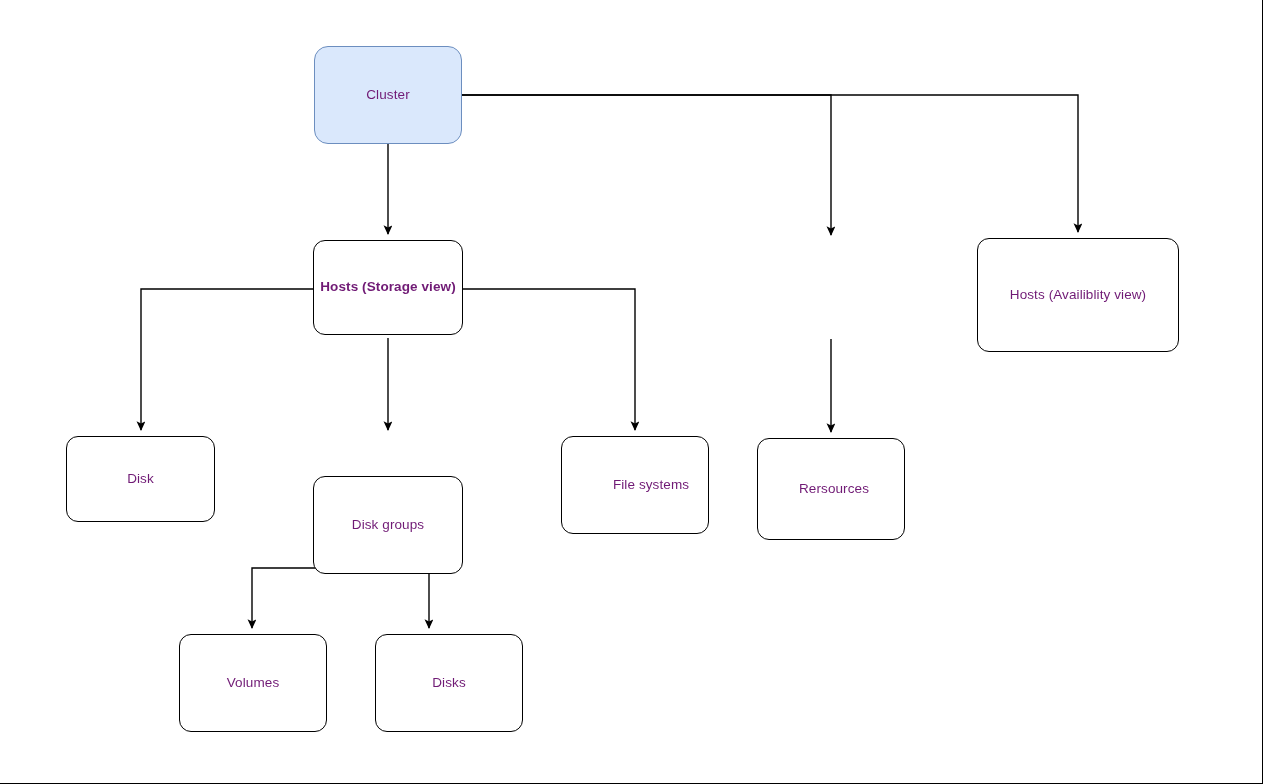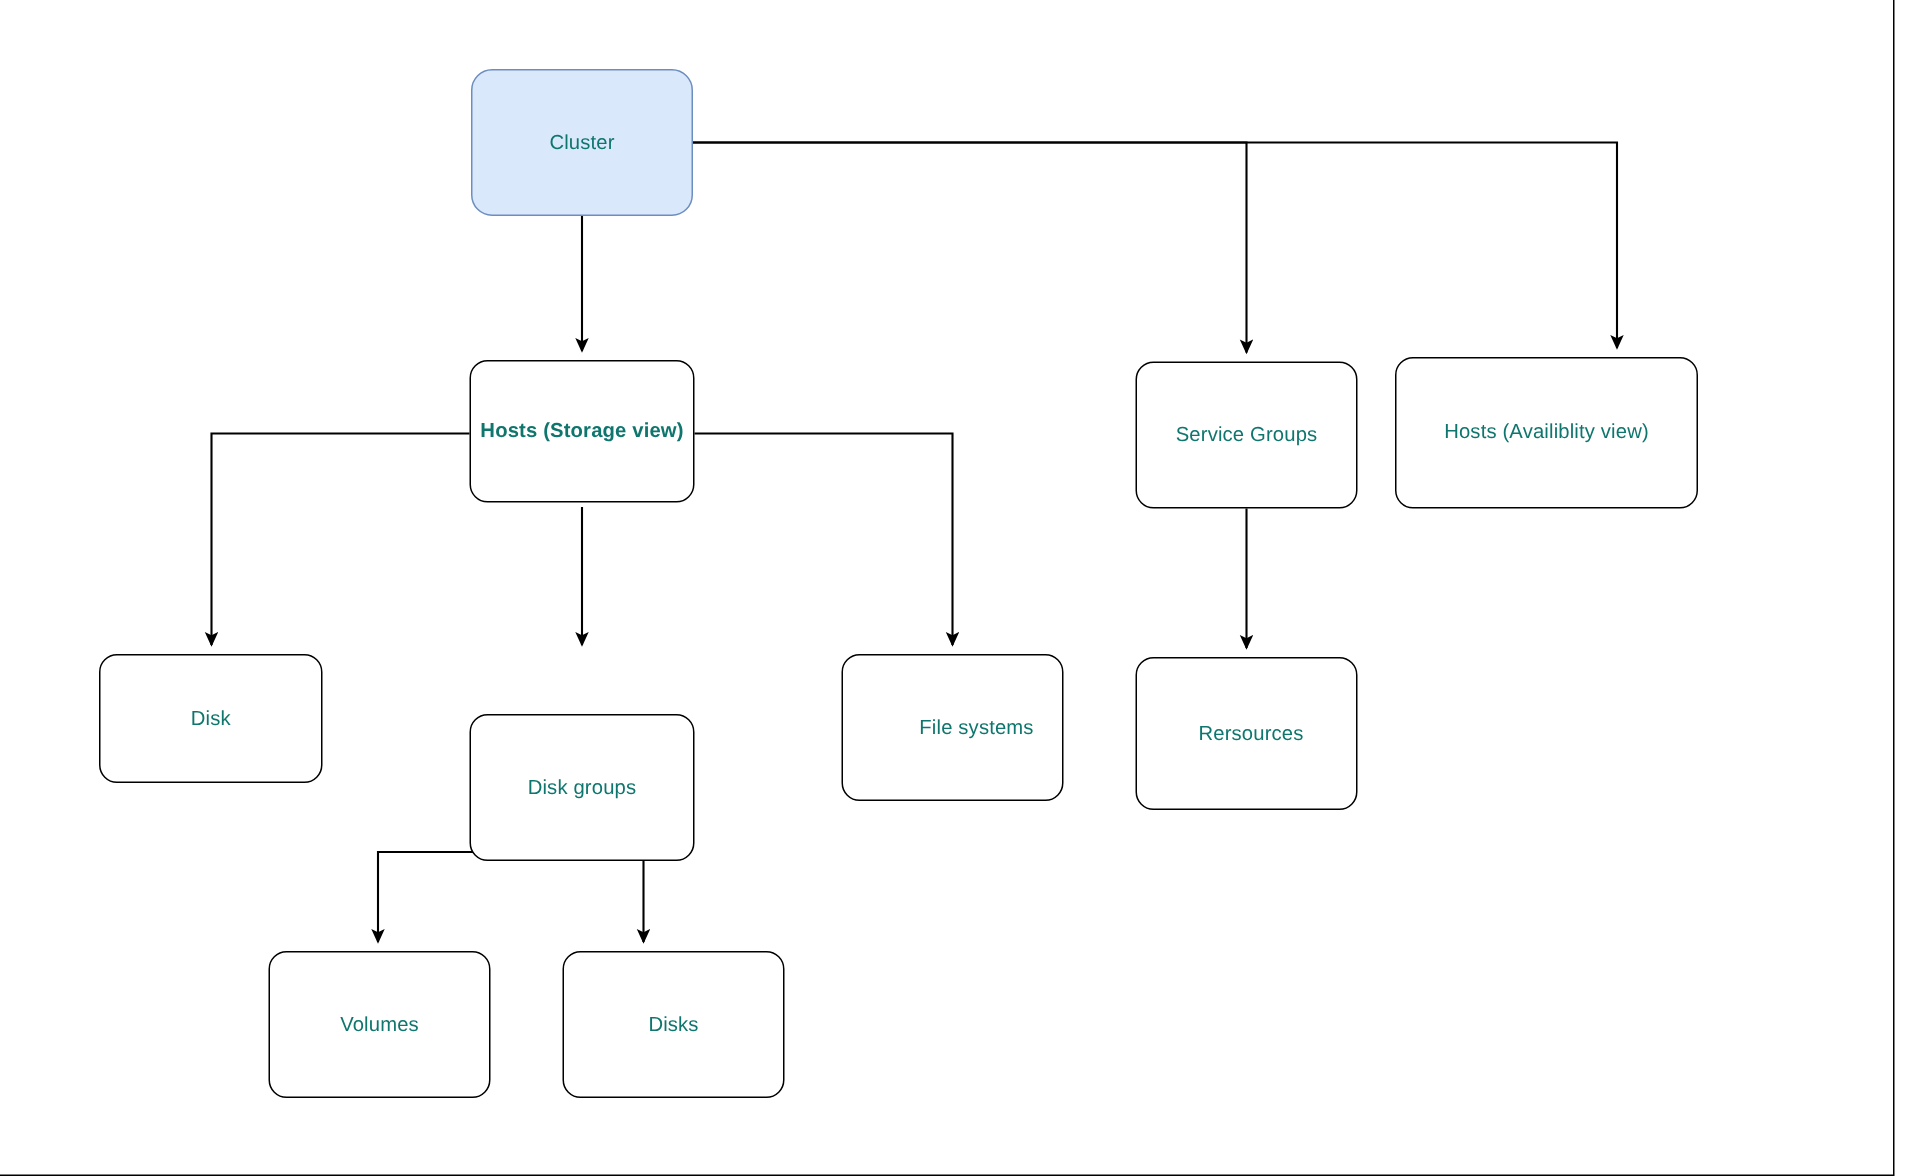--- a/index.html
+++ b/index.html
@@ -31,21 +31,21 @@
   .node {
     position: absolute;
     box-sizing: border-box;
     display: flex;
     align-items: center;
     justify-content: center;
     text-align: center;
     border: 1px solid #000000;
     border-radius: 12px;
     background: #ffffff;
-    color: #0f766e;
+    color: #701a75;
     font-size: 13.5px;
     line-height: 1.25;
     letter-spacing: 0.1px;
     padding: 2px 6px;
   }
   .node.accent {
     background: #dae8fc;
     border: 1px solid #6c8ebf;
     border-radius: 14px;
   }
@@ -95,25 +95,22 @@
   </svg>
 
   <div class="node accent" style="left: 314px; top: 46px; width: 148px; height: 98px;">
     <span class="node-label">Cluster</span>
   </div>
 
   <div class="node" style="left: 313px; top: 240px; width: 150px; height: 95px; font-weight: bold;">
     <span class="node-label">Hosts (Storage view)</span>
   </div>
 
-  <div class="node" style="left: 757px; top: 241px; width: 148px; height: 98px;">
-    <span class="node-label">Service Groups</span>
-  </div>
 
-  <div class="node" style="left: 930px; top: 238px; width: 202px; height: 101px;">
+  <div class="node" style="left: 977px; top: 238px; width: 202px; height: 114px;">
     <span class="node-label">Hosts (Availiblity view)</span>
   </div>
 
   <div class="node" style="left: 66px; top: 436px; width: 149px; height: 86px;">
     <span class="node-label">Disk</span>
   </div>
 
   <div class="node" style="left: 313px; top: 436px; width: 150px; height: 98px; margin-top: 40px;">
     <span class="node-label">Disk groups</span>
   </div>

